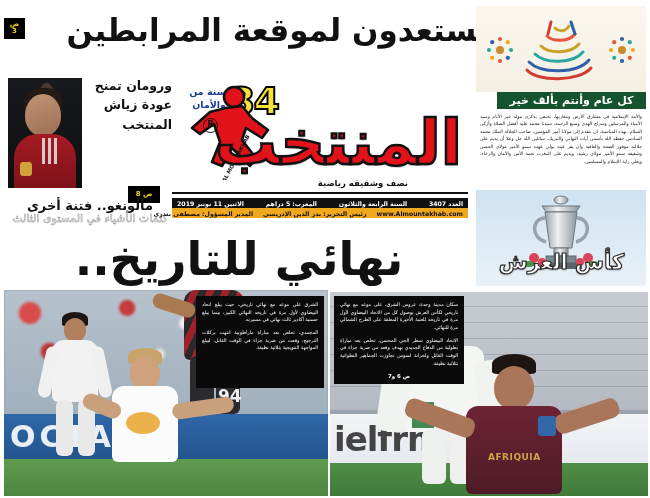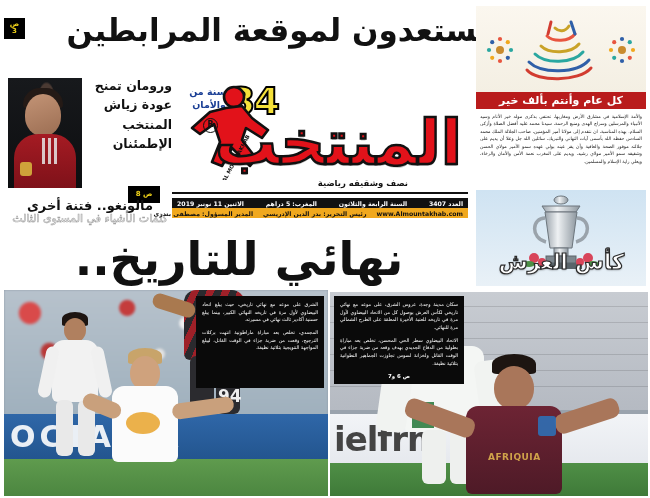--- a/index.html
+++ b/index.html
@@ -110,21 +110,21 @@
   .mawlid-card{right:4px;top:6px;width:170px;height:86px;
     background:linear-gradient(#fbf7ef,#f4efe3);overflow:hidden;}
   .mawlid-calli{
     position:absolute;left:50%;top:50%;transform:translate(-50%,-50%);
     width:92px;height:74px;
   }
   .rosette{position:absolute;top:30px;width:28px;height:28px;}
   .rosette.l{left:10px;}
   .rosette.r{right:10px;}
 
-  .mawlid-bar{right:4px;top:92px;width:170px;height:17px;background:#b91c1c;
+  .mawlid-bar{right:4px;top:92px;width:149px;height:17px;background:#14532d;
     display:flex;align-items:center;justify-content:center;}
   .mawlid-bar span{color:#fff;font-size:11px;font-weight:bold;}
 
   .mawlid-text{
     right:4px;top:111px;width:170px;height:78px;
     direction:rtl;text-align:justify;color:#1a1a1a;
     font-size:4.6px;line-height:1.62;padding:2px 4px;box-sizing:border-box;
     column-count:1;
   }
 
@@ -229,21 +229,20 @@
     <div class="abs zp-stripe"></div>
     <div class="abs zp-stripe2"></div>
     <div class="abs zp-stripe3"></div>
     <div class="abs zp-badge"></div>
   </div>
 
   <div class="abs left-lines">
     <div>ورومان تمنح</div>
     <div>عودة زياش</div>
     <div>المنتخب</div>
-    <div>الإطمئنان</div>
   </div>
 
   <div class="abs page-badge badge-4">ص 8</div>
 
   <div class="abs left-sub">مالونغو.. فتنة أخرى</div>
 
   <div class="abs left-outline">كلمات الأشياء في المستوى الثالث</div>
 
   <div class="abs y34-wrap">
     <div class="abs y34-num">34</div>

